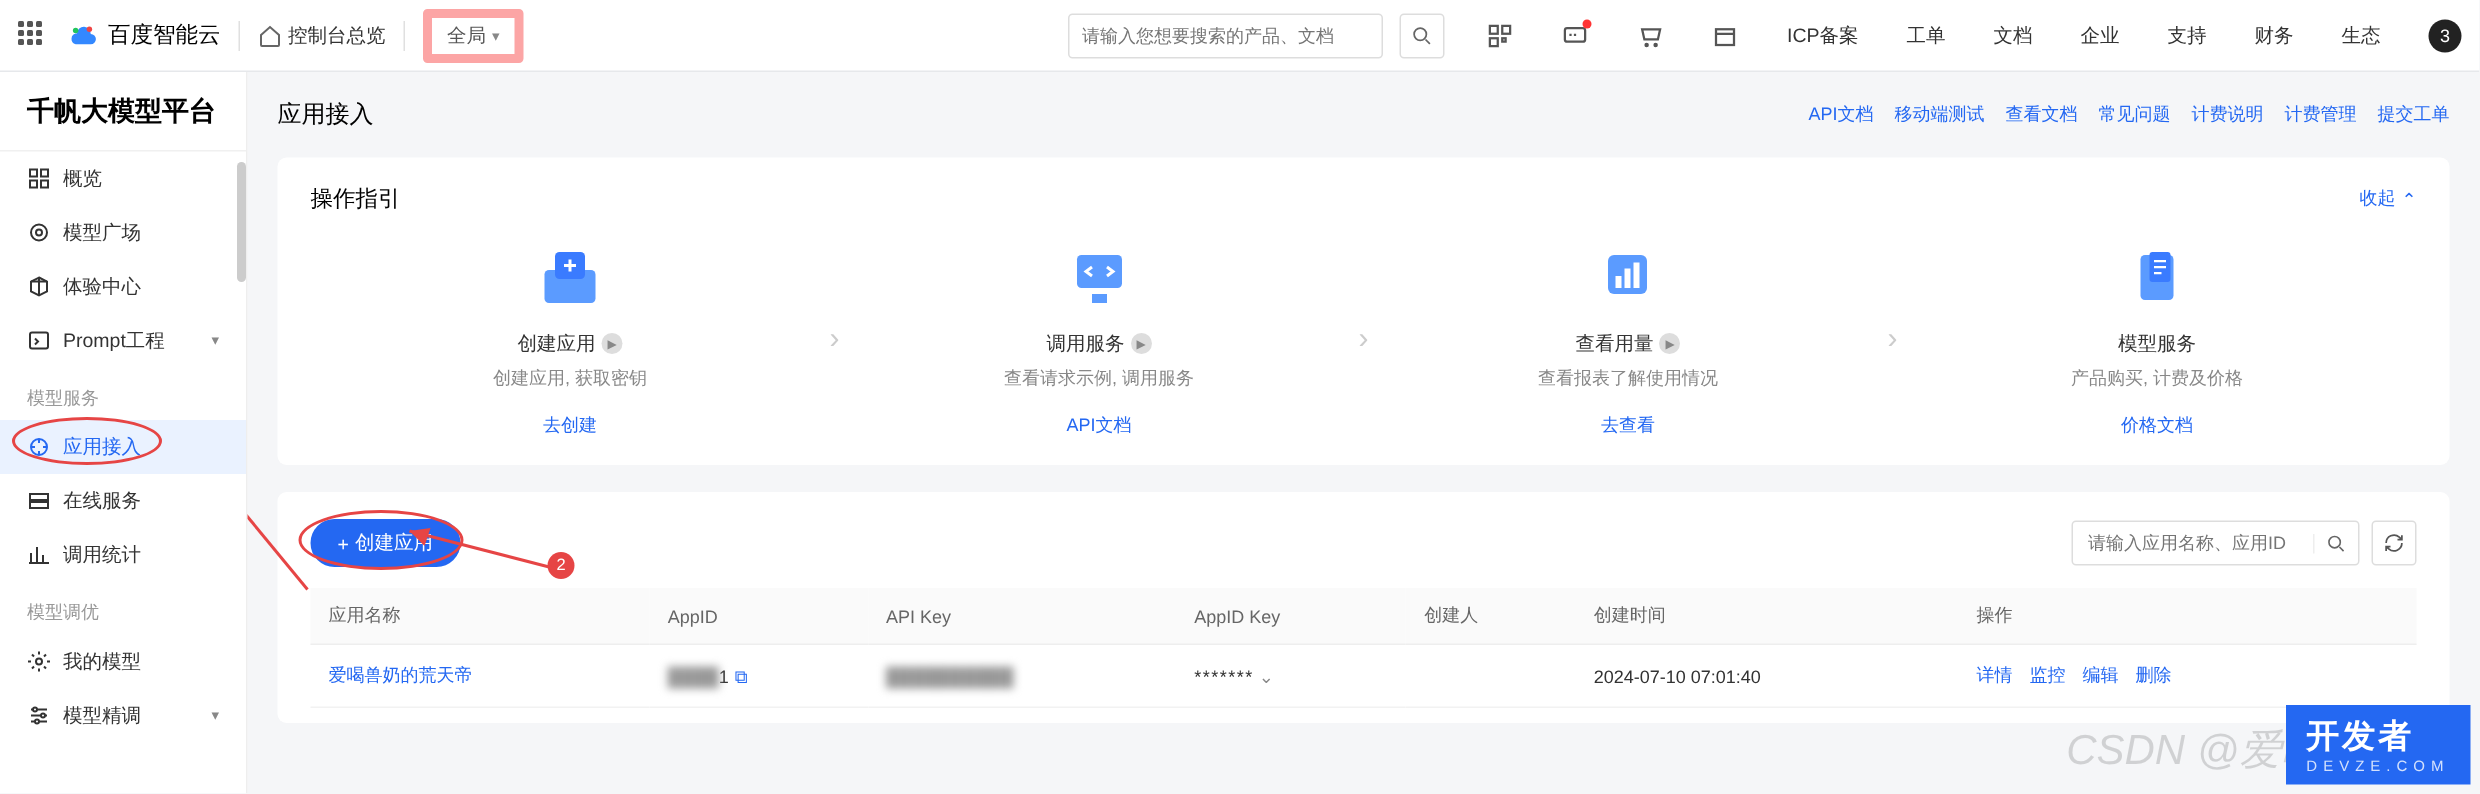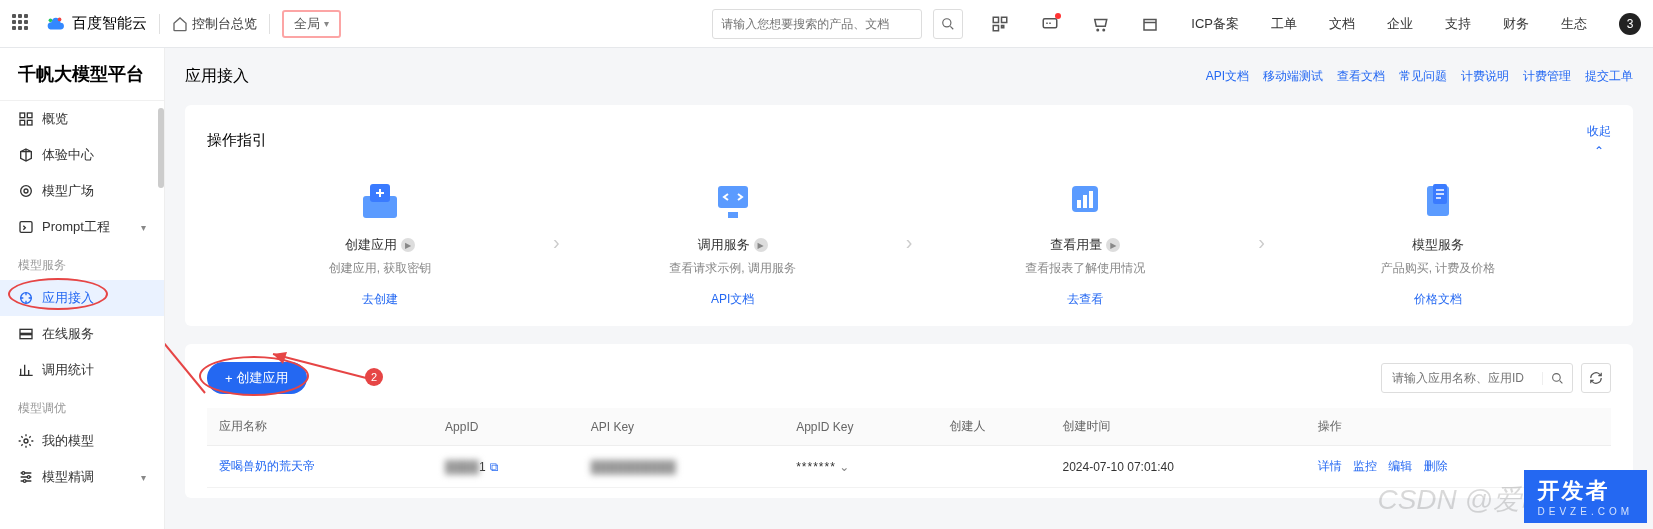--- a/index.html
+++ b/index.html
@@ -5,21 +5,21 @@
 * { margin: 0; padding: 0; box-sizing: border-box; font-family: "Microsoft YaHei", Arial, sans-serif; }
 body { background: #f5f6f8; width: 1653px; height: 529px; overflow: hidden; position: relative; }
 
 .topbar { height: 48px; background: #fff; border-bottom: 1px solid #e6e8eb; display: flex; align-items: center; padding: 0 12px; gap: 12px; }
 .app-grid { width: 20px; height: 20px; display: grid; grid-template-columns: repeat(3,4px); grid-template-rows: repeat(3,4px); gap: 2px; cursor: pointer; }
 .app-grid span { background: #555; border-radius: 1px; }
 .logo { display: flex; align-items: center; gap: 6px; font-size: 15px; font-weight: 500; }
 .logo-icon { width: 22px; height: 22px; }
 .divider { width: 1px; height: 20px; background: #e0e0e0; }
 .home-link { display: flex; align-items: center; gap: 4px; font-size: 13px; color: #333; cursor: pointer; }
-.global-sel { display: flex; align-items: center; gap: 4px; font-size: 13px; color: #555; border: 2px solid #fca5a5; padding: 3px 10px; border-radius: 3px; cursor: pointer; }
+.global-sel { display: flex; align-items: center; gap: 4px; font-size: 13px; color: #555; border: 6px solid #fca5a5; padding: 3px 10px; border-radius: 3px; cursor: pointer; }
 .spacer { flex: 1; }
 .search-box { display: flex; align-items: center; border: 1px solid #ddd; border-radius: 3px; width: 210px; height: 30px; padding: 0 8px; }
 .search-box input { border: none; outline: none; flex: 1; font-size: 12px; }
 .search-btn { border: 1px solid #ddd; width: 30px; height: 30px; display: flex; align-items: center; justify-content: center; border-radius: 3px; margin-left: -1px; cursor: pointer; }
 .top-nav { display: flex; align-items: center; gap: 32px; margin-left: 16px; font-size: 13px; color: #333; }
 .top-nav > * { cursor: pointer; }
 .top-icon { width: 18px; height: 18px; color: #555; position: relative; }
 .red-dot { position: absolute; top: -2px; right: -2px; width: 6px; height: 6px; background: #f33; border-radius: 50%; }
 .avatar { width: 22px; height: 22px; border-radius: 50%; background: #222; color: #fff; display: flex; align-items: center; justify-content: center; font-size: 12px; }
 
@@ -35,21 +35,21 @@
 
 .main { flex: 1; padding: 0 20px 20px; overflow: auto; position: relative; }
 .pghead { display: flex; align-items: center; padding: 18px 0; }
 .pghead h2 { font-size: 16px; font-weight: 500; }
 .pglinks { margin-left: auto; display: flex; gap: 14px; font-size: 12px; }
 .pglinks a { color: #2468f2; text-decoration: none; cursor: pointer; }
 
 .card { background: #fff; border-radius: 6px; padding: 18px 22px; margin-bottom: 18px; }
 .card-head { display: flex; align-items: center; margin-bottom: 18px; }
 .card-head h3 { font-size: 15px; font-weight: 500; }
-.collapse { margin-left: auto; font-size: 12px; color: #2468f2; cursor: pointer; display: flex; align-items: center; gap: 4px; flex-direction: column; }
+.collapse { margin-left: auto; font-size: 12px; color: #2468f2; cursor: pointer; display: flex; align-items: center; gap: 4px; }
 .steps { display: flex; align-items: flex-start; justify-content: space-around; }
 .step { text-align: center; flex: 1; }
 .step-icon { width: 56px; height: 48px; margin: 0 auto 12px; display: flex; align-items: center; justify-content: center; }
 .step-title { font-size: 13px; color: #333; display: flex; align-items: center; justify-content: center; gap: 4px; }
 .play { width: 14px; height: 14px; border-radius: 50%; background: #ddd; display: inline-flex; align-items: center; justify-content: center; font-size: 8px; color: #888; }
 .step-desc { font-size: 12px; color: #888; margin-top: 6px; }
 .step-link { font-size: 12px; color: #2468f2; margin-top: 14px; display: inline-block; cursor: pointer; }
 .arrow { align-self: center; color: #ccc; font-size: 20px; } 
 
 .toolbar { display: flex; align-items: center; margin-bottom: 14px; }
@@ -161,31 +161,31 @@
       <svg class="side-icon" viewBox="0 0 24 24" fill="none" stroke="currentColor" stroke-width="2">
           <rect x="3" y="3" width="7" height="7"></rect>
           <rect x="14" y="3" width="7" height="7"></rect>
           <rect x="3" y="14" width="7" height="7"></rect>
           <rect x="14" y="14" width="7" height="7"></rect>
         </svg>
       <span>概览</span>
     </div>
     <div class="side-item">
       <svg class="side-icon" viewBox="0 0 24 24" fill="none" stroke="currentColor" stroke-width="2">
+          <circle cx="12" cy="12" r="8"></circle>
+          <circle cx="12" cy="12" r="3"></circle>
+        </svg>
+      <span>模型广场</span>
+    </div>
+    <div class="side-item">
+      <svg class="side-icon" viewBox="0 0 24 24" fill="none" stroke="currentColor" stroke-width="2">
           <path d="M12 3l8 4v10l-8 4-8-4V7z"></path>
           <path d="M12 3v18M4 7l16 0"></path>
         </svg>
       <span>体验中心</span>
-    </div>
-    <div class="side-item">
-      <svg class="side-icon" viewBox="0 0 24 24" fill="none" stroke="currentColor" stroke-width="2">
-          <circle cx="12" cy="12" r="8"></circle>
-          <circle cx="12" cy="12" r="3"></circle>
-        </svg>
-      <span>模型广场</span>
     </div>
     <div class="side-item">
       <svg class="side-icon" viewBox="0 0 24 24" fill="none" stroke="currentColor" stroke-width="2">
           <rect x="3" y="4" width="18" height="16" rx="2"></rect>
           <path d="M8 10l3 3-3 3"></path>
         </svg>
       <span>Prompt工程</span>
       <span class="chev">▾</span>
     </div>
 

